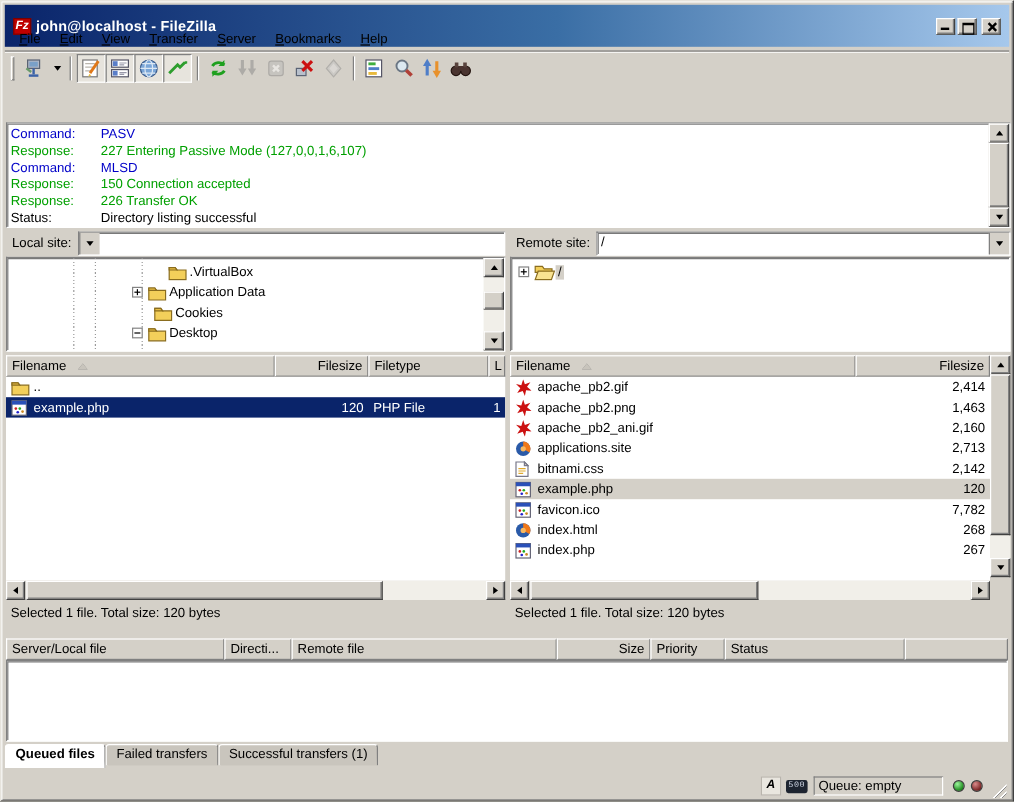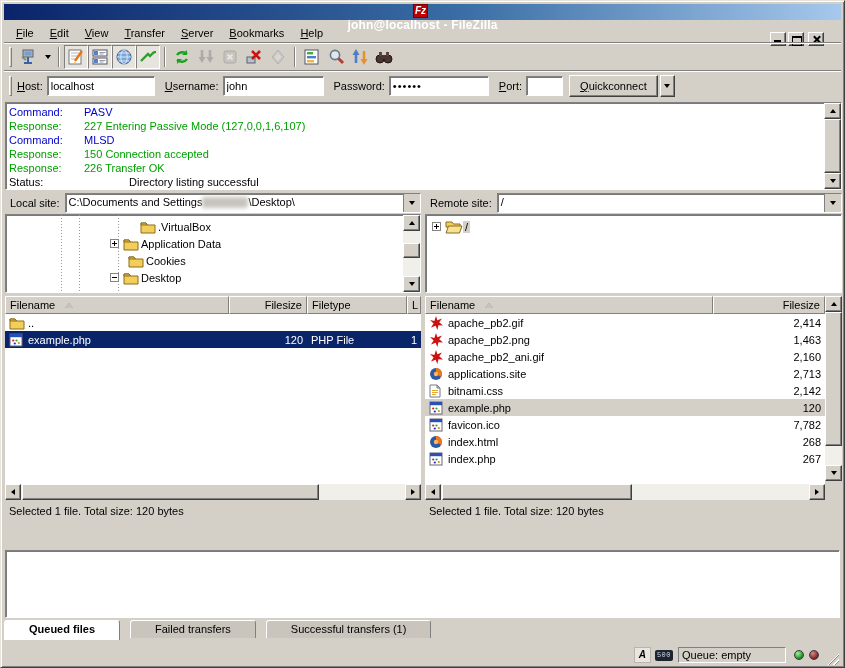--- a/index.html
+++ b/index.html
@@ -9,23 +9,23 @@
   .window { position:relative; width:845px; height:668px; background:#d4d0c8;
     border:1px solid; border-color:#e6e3dc #404040 #404040 #e6e3dc;
     box-shadow: inset 1px 1px 0 #fff, inset -1px -1px 0 #808080; overflow:hidden; }
 
   .abs { position:absolute; }
 
   
   .raised { border:1px solid; border-color:#fff #404040 #404040 #fff; box-shadow: inset -1px -1px 0 #808080; background:#d4d0c8; }
 
   
-  .titlebar { left:3px; top:3px; right:3px; height:16px;
+  .titlebar { left:3px; top:3px; right:3px; height:35px;
     background:linear-gradient(to right,#0a246a,#3a6ea5 55%,#a6c8ec);
-    display:flex; align-items:center; padding:0 17px;flex-direction:column; }
+    display:flex; align-items:center; padding:0 7px; }
   .fzlogo { width:15px; height:14px; background:#bf0000; border:1px solid #7a0000; color:#fff;
     font-weight:bold; font-size:10px; font-style:italic; text-align:center; line-height:12px; margin-right:4px; }
   .title-text { color:#fff; font-weight:bold; font-size:12px; letter-spacing:.2px; }
   .winbtns { margin-left:auto; display:flex; gap:2px; }
   .wbtn { width:16px; height:14px; position:relative; }
   .glyph-min::after { content:""; position:absolute; left:3px; bottom:3px; width:7px; height:2px; background:#000; }
   .glyph-max::after { content:""; position:absolute; left:3px; top:3px; width:8px; height:7px; border:1px solid #000; border-top-width:2px; }
   .glyph-x::before, .glyph-x::after { content:""; position:absolute; left:7px; top:2px; width:2px; height:9px; background:#000; }
   .glyph-x::before { transform:rotate(45deg); } .glyph-x::after { transform:rotate(-45deg); }
 
@@ -107,22 +107,22 @@
 
   .statusline { position:absolute; height:18px; display:flex; align-items:center; padding-left:4px; }
 
   
   .qheader { left:4px; top:531px; right:4px; height:18px; display:flex; }
   .qbody { left:4px; top:549px; right:4px; height:68px; background:#fff; border:1px solid; border-color:#808080 #fff #fff #808080;
     box-shadow: inset 1px 1px 0 rgba(64,64,64,.7); }
 
   
   .tabs { left:3px; top:619px; right:3px; height:20px; display:flex; align-items:flex-start; }
-  .tab { height:18px; padding:2px 24px 0; background:#c9c5bd; border:1px solid; border-color:#fff #808080 #808080 #fff;
-    border-bottom:none; border-radius:3px 3px 0 0; margin-right:10px; }
+  .tab { height:18px; padding:2px 8px 0; background:#c9c5bd; border:1px solid; border-color:#fff #808080 #808080 #fff;
+    border-bottom:none; border-radius:3px 3px 0 0; margin-right:0; }
   .tab.active { background:#fff; font-weight:bold; height:20px; border-color:#fff #808080 transparent #fff; }
 
   
   .statusbar { left:3px; top:644px; right:3px; height:20px; display:flex; align-items:center; justify-content:flex-end; padding-right:2px; }
   .dtype { width:17px; height:16px; border:1px solid #b9b5ad; background:#e9e6df; text-align:center; font-weight:bold; font-style:italic; font-size:10px; line-height:14px; margin-right:4px; }
   .sbadge { height:11px; padding:0 2px; background:#1d2430; color:#cfd6e4; font-size:7px; line-height:11px; letter-spacing:.5px; border-radius:2px; margin-right:5px; font-family:"Liberation Mono",monospace; }
   .qstatus { width:108px; height:16px; border:1px solid; border-color:#808080 #fff #fff #808080; background:#d4d0c8; padding:1px 3px; margin-right:8px; }
   .led { width:10px; height:10px; border-radius:50%; margin-right:5px; border:1px solid #3c3c3c; }
   .led.green { background:radial-gradient(circle at 35% 30%,#9cf59c,#1d8a1d 70%); }
   .led.red { background:radial-gradient(circle at 35% 30%,#d98a8a,#7a2424 70%); }
@@ -264,35 +264,20 @@
     <div class="tb">
       <svg width="18" height="18" viewBox="0 0 18 18">
         <circle cx="5" cy="11" r="4" fill="#4a3430" stroke="#241410"></circle>
         <circle cx="13" cy="11" r="4" fill="#4a3430" stroke="#241410"></circle>
         <rect x="7" y="7" width="4" height="4" fill="#4a3430"></rect>
         <path d="M4 4h3v4H4zM11 4h3v4h-3z" fill="#5a443e"></path>
       </svg>
     </div>
   </div>
 
-  <div class="abs qcbar">
-    <div class="gripper"></div>
-    <label class="mn">Host:</label>
-    <input class="tfield" style="width: 108px;" value="localhost">
-    <label class="mn" style="margin-left:10px">Username:</label>
-    <input class="tfield" style="width: 101px;" value="john">
-    <label style="margin-left:10px">Password:</label>
-    <input class="tfield" style="width: 100px; letter-spacing: 1px;" value="••••••">
-    <label class="mn" style="margin-left:10px">Port:</label>
-    <input class="tfield" style="width: 37px;" value="">
-    <button class="raised qc-btn mn">Quickconnect</button>
-    <div class="raised qc-dd">
-        <span class="dd-tri"></span>
-      </div>
-  </div>
 
   <div class="abs log">
     <div class="logline" style="color: rgb(0, 0, 200);">
         <span class="llabel">Command:</span>
         <span>PASV</span>
       </div>
     <div class="logline" style="color: rgb(0, 160, 0);">
         <span class="llabel">Response:</span>
         <span>227 Entering Passive Mode (127,0,0,1,6,107)</span>
       </div>
@@ -301,39 +286,38 @@
         <span>MLSD</span>
       </div>
     <div class="logline" style="color: rgb(0, 160, 0);">
         <span class="llabel">Response:</span>
         <span>150 Connection accepted</span>
       </div>
     <div class="logline" style="color: rgb(0, 160, 0);">
         <span class="llabel">Response:</span>
         <span>226 Transfer OK</span>
       </div>
-    <div class="logline" style="color: rgb(0, 0, 0); gap: 45px;">
+    <div class="logline" style="color: rgb(0, 0, 0);">
         <span class="llabel">Status:</span>
         <span>Directory listing successful</span>
       </div>
   </div>
   <div class="vscroll" style="left:823px; top:102px; height:86px;">
     <div class="sbtn" style="left:0; top:0; width:17px; height:16px;">
         <span class="tri-up"></span>
       </div>
     <div class="thumb" style="left:0; top:16px; width:17px; height:54px;"></div>
     <div class="sbtn" style="left:0; bottom:0; width:17px; height:16px;">
         <span class="tri-dn"></span>
       </div>
   </div>
 
   <div class="abs sitebar" style="left:4px; width:416px;">
     <span class="slabel">Local site:</span>
     <div class="combo">
-      <span class="cval"><span>C:\Documents and Settings</span><span class="blurred"></span><span>\Desktop\</span></span>
       <span class="cdd">
           <span class="dd-tri"></span>
         </span>
     </div>
   </div>
 
   <div class="abs sitebar" style="left:424px; width:417px;">
     <span class="slabel">Remote site:</span>
     <div class="combo">
       <span class="cval">/</span>
@@ -632,20 +616,41 @@
       <div class="thumb" style="left:17px; top:0; width:190px; height:16px;"></div>
       <div class="sbtn" style="right:0; top:0; width:16px; height:16px;">
           <span class="tri-rt"></span>
         </div>
     </div>
     <div class="statusline" style="left:0; top:206px; width:417px;">
         <span>Selected 1 file. Total size: 120 bytes</span>
       </div>
   </div>
 
+  <div class="abs qheader">
+    <div class="hcol" style="width:182px">
+        <span>Server/Local file</span>
+      </div>
+    <div class="hcol" style="width:56px">
+        <span>Directi...</span>
+      </div>
+    <div class="hcol" style="width:221px">
+        <span>Remote file</span>
+      </div>
+    <div class="hcol num" style="width:78px">
+        <span>Size</span>
+      </div>
+    <div class="hcol" style="width:62px">
+        <span>Priority</span>
+      </div>
+    <div class="hcol" style="width:150px">
+        <span>Status</span>
+      </div>
+    <div class="hcol" style="flex:1"></div>
+  </div>
   <div class="abs qbody"></div>
 
   <div class="abs tabs">
     <div class="tab active">Queued files</div>
     <div class="tab">Failed transfers</div>
     <div class="tab">Successful transfers (1)</div>
   </div>
 
   <div class="abs statusbar">
     <div class="dtype">A</div>

